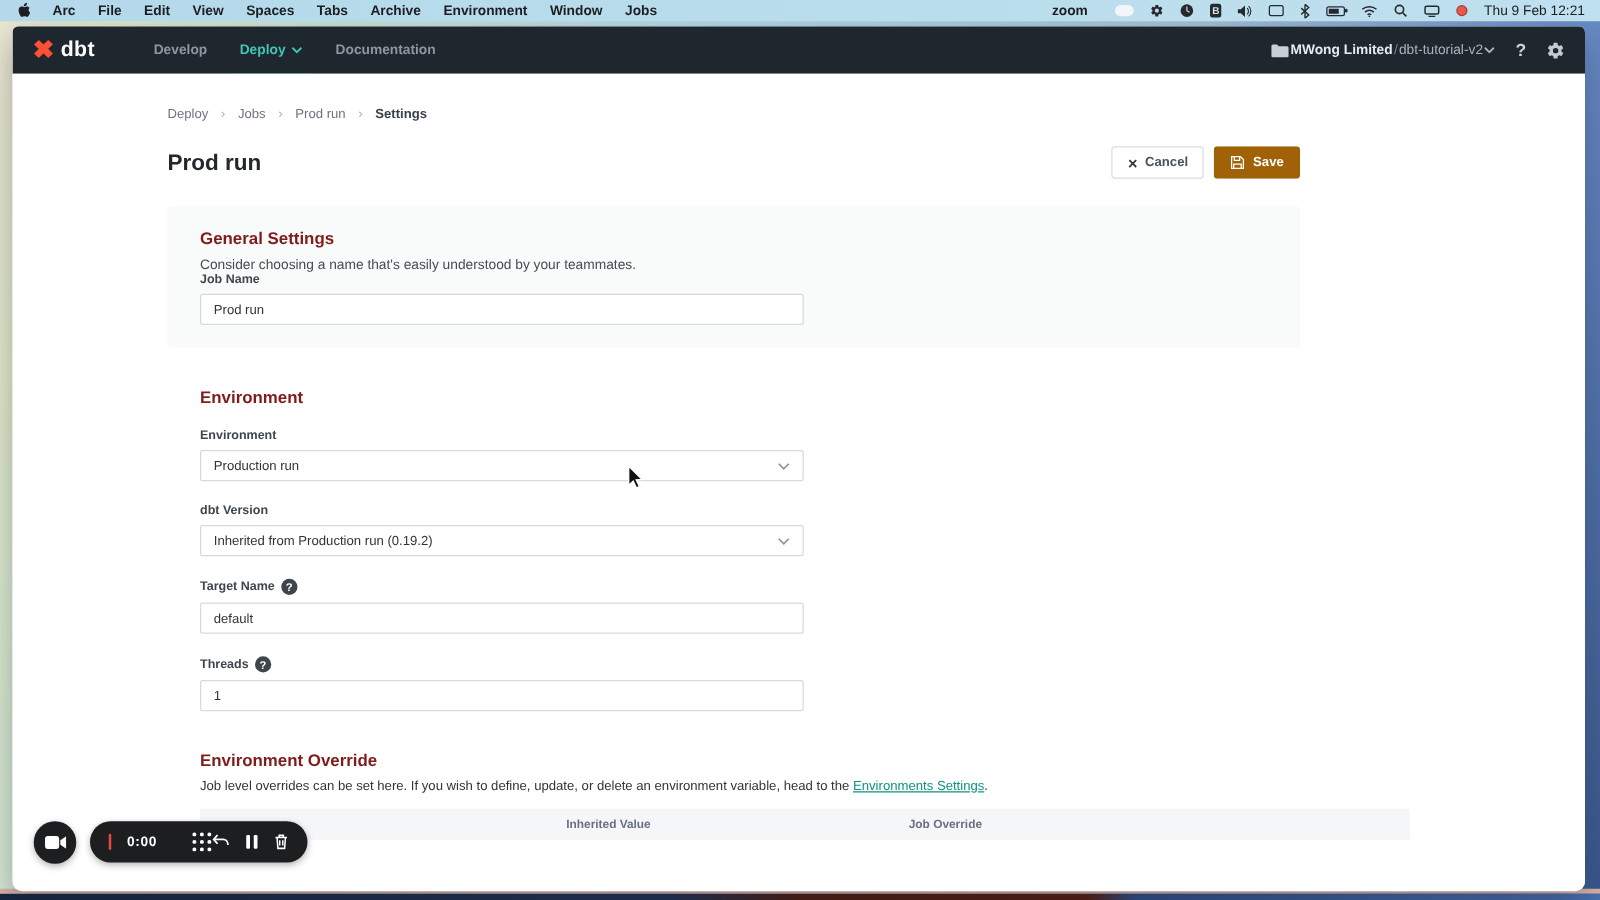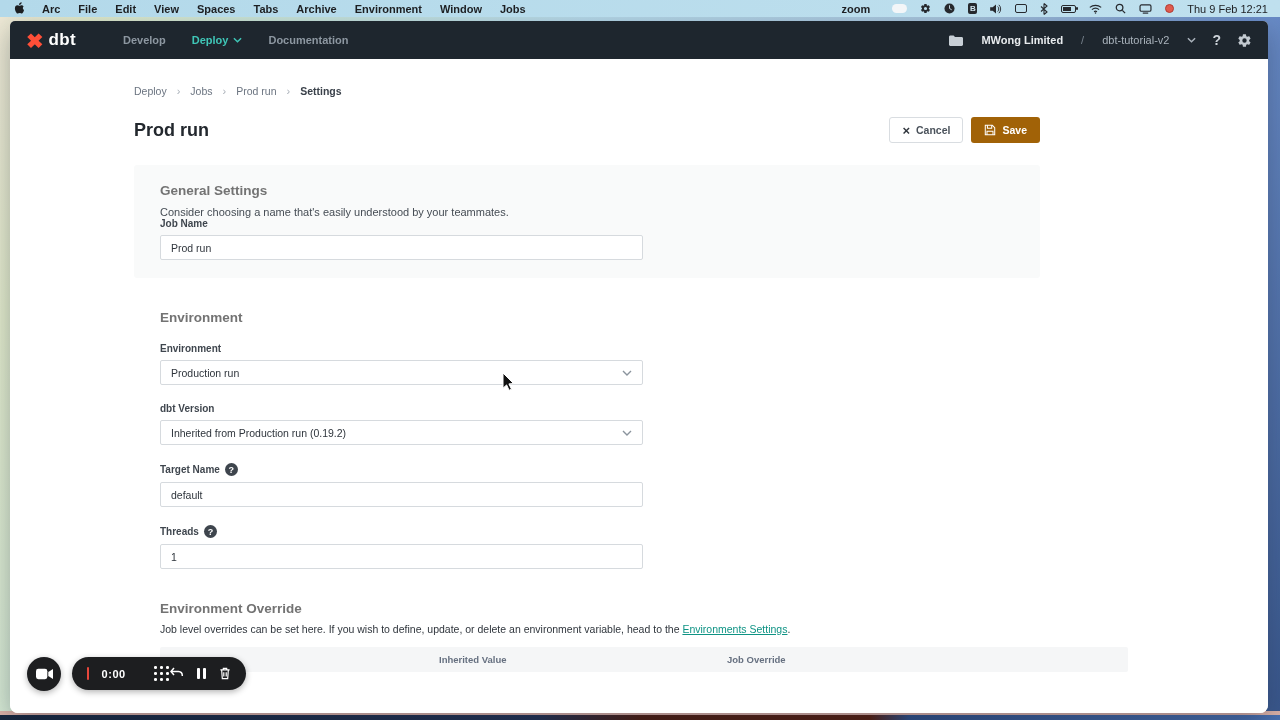--- a/index.html
+++ b/index.html
@@ -42,21 +42,21 @@
   .navbar { height:38px; background:#1e262e; display:flex; align-items:center; padding:0 16px; }
   .brand { display:flex; align-items:center; gap:5px; margin-right:34px; cursor:pointer; }
   .brand-x { color:#ff4f38; font-size:21px; font-weight:bold; line-height:1; transform:scaleY(.95); }
   .brand-txt { color:#fff; font-size:17px; font-weight:bold; letter-spacing:.3px; }
   .nav-links { display:flex; height:44px; }
   .nav-item { display:flex; align-items:center; gap:5px; padding:0 13px; font-size:11px; font-weight:bold;
     color:#8d97a1; position:relative; cursor:pointer; }
   .nav-item.active { color:#3fc6b7; }
   .nav-item.active::after { content:""; position:absolute; left:6px; right:6px; bottom:0; height:3px; background:#2db5a5; }
   .nav-right { margin-left:auto; display:flex; align-items:center; gap:16px; }
-  .acct { display:flex; align-items:center; gap:18px; font-size:11px; cursor:pointer;padding-left:16px; }
+  .acct { display:flex; align-items:center; gap:1px; font-size:11px; cursor:pointer;padding-left:16px; }
   .acct .acct-name { color:#e8ebee; font-weight:bold; }
   .acct .slash { color:#77818c; }
   .acct .proj { color:#aab3bc; }
   .nav-help { color:#cdd3d9; font-size:14px; font-weight:bold; cursor:pointer; }
 
   
   .content { position:relative; height:654px; background:#fff; }
   .page-inner { padding:26px 0 0 124px; width:1030px; }
 
   .breadcrumb { display:flex; align-items:center; gap:10px; font-size:10.5px; color:#6b7480; }
@@ -67,21 +67,21 @@
   .title-row { display:flex; align-items:center; margin-top:20px; }
   .page-title { font-size:18px; font-weight:bold; color:#23282e; }
   .title-actions { margin-left:auto; display:flex; gap:8px; }
   .btn { display:flex; align-items:center; gap:6px; height:26px; padding:0 12px; border-radius:3px;
     font-size:10.5px; font-weight:bold; cursor:pointer; border:1px solid transparent; }
   .btn-cancel { background:#fff; border-color:#d9dde1; color:#4a525b; }
   .btn-cancel .x { font-size:13px; font-weight:bold; color:#2f353c; line-height:1; }
   .btn-save { background:#a16207; color:#fff; }
 
   .card { margin-top:22px; background:#f9fafa; border-radius:3px; padding:18px 26px 18px 26px; }
-  .sec-heading { font-size:13.5px; font-weight:bold; color:#737373; }
+  .sec-heading { font-size:13.5px; font-weight:bold; color:#7f1d1d; }
   .sec-sub { font-size:11px; color:#454c54; margin-top:8px; }
 
   .fgroup { }
   .flabel { display:flex; align-items:center; gap:5px; font-size:10px; font-weight:bold; color:#3f464e; }
   .help-badge { width:13px; height:13px; border-radius:50%; background:#3e454d; color:#fff; font-size:9px;
     font-weight:bold; display:inline-flex; align-items:center; justify-content:center; cursor:pointer; }
   .finput { margin-top:6px; width:483px; height:25px; border:1px solid #d6dade; border-radius:2px;
     background:#fff; font-size:10.5px; color:#2f353c; padding:0 10px;
     font-family:"Liberation Sans", sans-serif; }
   .fselect { margin-top:6px; width:483px; height:25px; border:1px solid #d6dade; border-radius:2px;
@@ -91,21 +91,21 @@
 
   .section { margin-top:32px; padding-left:26px; }
   .section .fgroup { margin-top:18px; }
 
   .envvars { margin-top:32px; padding-left:26px; }
   .envvars p { font-size:10.5px; color:#2f353c; margin-top:7px; }
   .envvars a { color:#0e9384; text-decoration:underline; cursor:pointer; }
   .ev-table-head { position:relative; margin-top:12px; width:968px; height:25px; background:#f5f6f7;
     border-radius:2px; }
   .ev-col { position:absolute; top:7px; font-size:9.5px; font-weight:bold; color:#667080; }
-  .ev-col.c1 { left:279px; }
+  .ev-col.c1 { left:293px; }
   .ev-col.c2 { left:567px; }
 
   
   .rec-cam { position:absolute; left:27px; top:657px; width:34px; height:34px; border-radius:50%;
     background:#1d1e20; display:flex; align-items:center; justify-content:center; cursor:pointer; z-index:60;
     box-shadow:0 2px 6px rgba(0,0,0,.3); }
   .rec-pill { position:absolute; left:72px; top:657px; height:33px; width:174px; border-radius:17px;
     background:#1d1e20; display:flex; align-items:center; padding:0 15px; gap:13px; z-index:60;
     box-shadow:0 2px 6px rgba(0,0,0,.3); }
   .rec-stop { width:13px; height:13px; border-radius:3px; background:#e8473c; cursor:pointer; }

